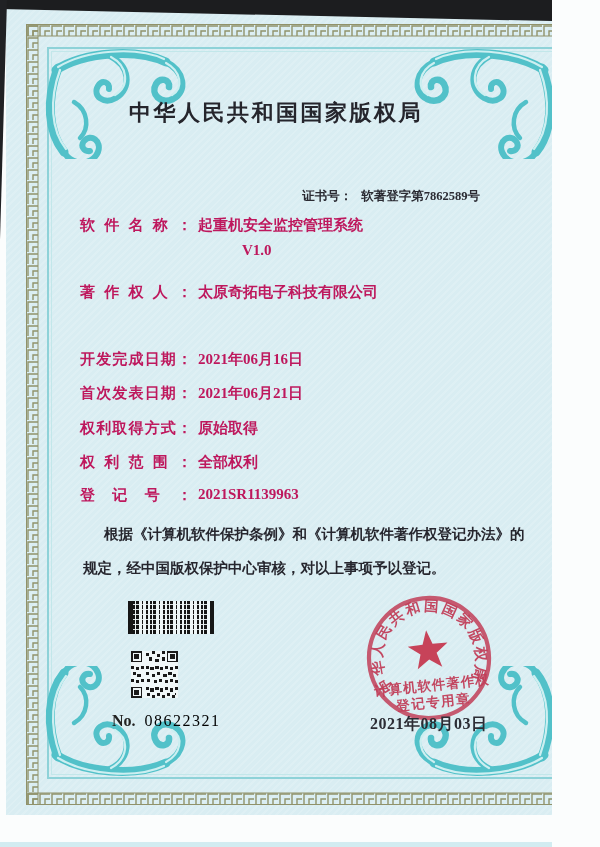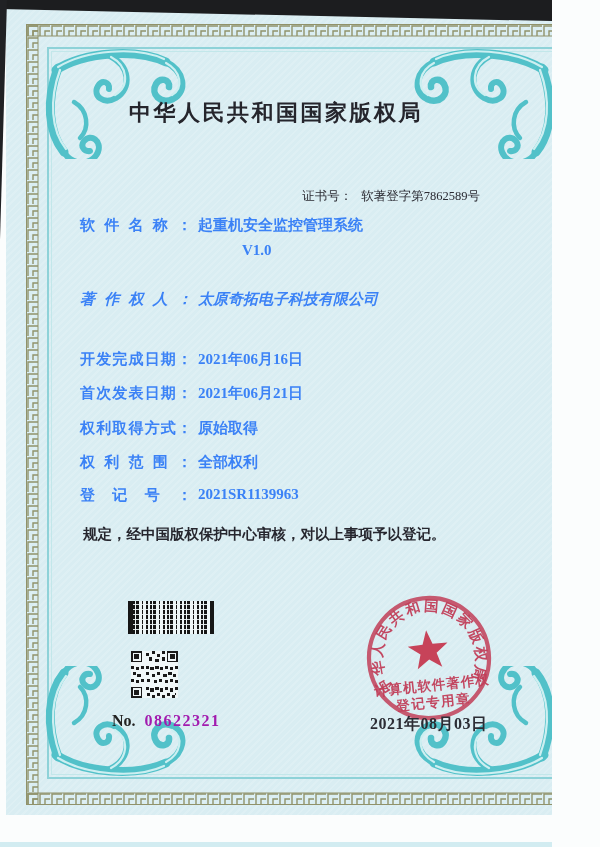--- a/index.html
+++ b/index.html
@@ -24,41 +24,41 @@
   .orn{position:absolute;width:150px;height:115px;}
   .orn.tl{left:44px;top:44px;}
   .orn.tr{left:406px;top:44px;transform:scaleX(-1);}
   .orn.bl{left:44px;top:666px;transform:scaleY(-1);}
   .orn.br{left:406px;top:666px;transform:scale(-1,-1);}
 
   .authority{position:absolute;left:0;right:0;top:98px;text-align:center;
     font-size:22px;font-weight:700;letter-spacing:2.5px;color:#25252c;}
   .cert-title{position:absolute;left:0;right:0;top:133px;text-align:center;
     font-size:28px;font-weight:800;letter-spacing:1px;color:#1f1f26;}
-  .certno{position:absolute;top:188px;right:72px;font-size:12.5px;font-weight:400;color:#2a2a32;}
+  .certno{position:absolute;top:188px;right:72px;font-size:12.5px;font-weight:700;color:#2a2a32;}
   .certno .v{margin-left:9px;}
 
-  .row{position:absolute;left:80px;font-size:15px;font-weight:700;color:#3b82f6;white-space:nowrap;}
+  .row{position:absolute;left:80px;font-size:15px;font-weight:700;color:#be185d;white-space:nowrap;}
   .row .lab{display:inline-block;width:112px;text-align-last:justify;vertical-align:top;}
   .row .val{display:inline-block;margin-left:6px;vertical-align:top;}
   .row .val .l2{display:block;margin-top:7px;margin-left:44px;}
-  .r1{top:216px;} .r2{top:290px;font-style:italic;} .r3{top:350px;} .r4{top:384px;} .r5{top:419px;} .r6{top:453px;} .r7{top:486px;}
+  .r1{top:216px;} .r2{top:283px;} .r3{top:350px;} .r4{top:384px;} .r5{top:419px;} .r6{top:453px;} .r7{top:486px;}
 
   .statement{position:absolute;left:83px;top:517px;width:450px;font-size:14.5px;
     font-weight:700;color:#26262e;line-height:34px;}
   .statement .s1{padding-left:21px;}
 
   .barcode{position:absolute;left:128px;top:601px;width:86px;height:33px;background-color:#eef6f7;
     box-sizing:border-box;border-left:5px solid #161616;border-right:4px solid #161616;
     background-image:
       repeating-linear-gradient(0deg,rgba(238,246,247,0) 0 4px,rgba(238,246,247,.9) 4px 5px),
       repeating-linear-gradient(90deg,#161616 0 2px,rgba(0,0,0,0) 2px 3px,#161616 3px 6px,rgba(0,0,0,0) 6px 9px,#161616 9px 10px,rgba(0,0,0,0) 10px 13px,#161616 13px 15px,rgba(0,0,0,0) 15px 17px);}
   .qr{position:absolute;left:131px;top:651px;}
   .serial{position:absolute;left:112px;top:712px;font-size:16px;color:#222;font-weight:700;}
-  .serial .num{margin-left:9px;color:#a21caf;font-weight:700;letter-spacing:1.5px;}
+  .serial .num{margin-left:9px;color:#000000;font-weight:400;letter-spacing:1.5px;}
 
   .seal{position:absolute;left:353px;top:584px;}
   .issue-date{position:absolute;left:370px;top:714px;font-size:16px;font-weight:700;
     letter-spacing:.5px;color:#2c2d35;}
 </style>
 </head>
 <body>
 
 <div id="page">
 
@@ -167,20 +167,21 @@
     <span class="lab">权利取得方式：</span><span class="val">原始取得</span>
   </div>
   <div class="row r6">
     <span class="lab">权利范围：</span><span class="val">全部权利</span>
   </div>
   <div class="row r7">
     <span class="lab">登记号：</span><span class="val">2021SR1139963</span>
   </div>
 
   <div class="statement">
+    <div class="s1">根据《计算机软件保护条例》和《计算机软件著作权登记办法》的</div>
     <div class="s2">规定，经中国版权保护中心审核，对以上事项予以登记。</div>
   </div>
 
   <div class="barcode"></div>
 
   <svg class="qr" width="47" height="47" viewBox="0 0 29 29" shape-rendering="crispEdges">
     <rect x="0" y="0" width="29" height="29" fill="#f0f7f8"></rect>
     <g fill="#1a1a1a">
       <rect x="0" y="0" width="7" height="7"></rect>
         <rect x="22" y="0" width="7" height="7"></rect>

